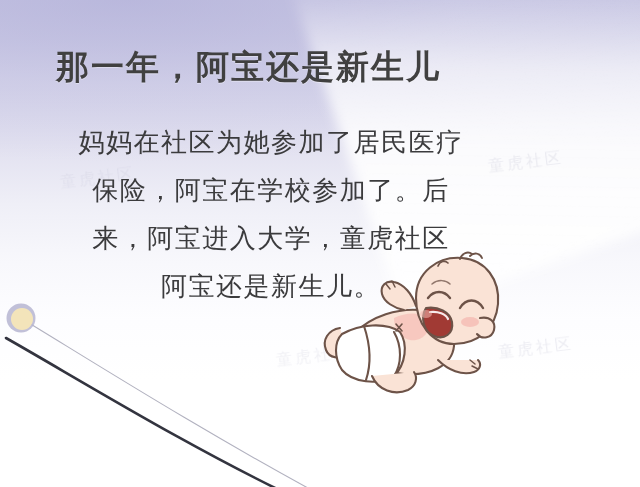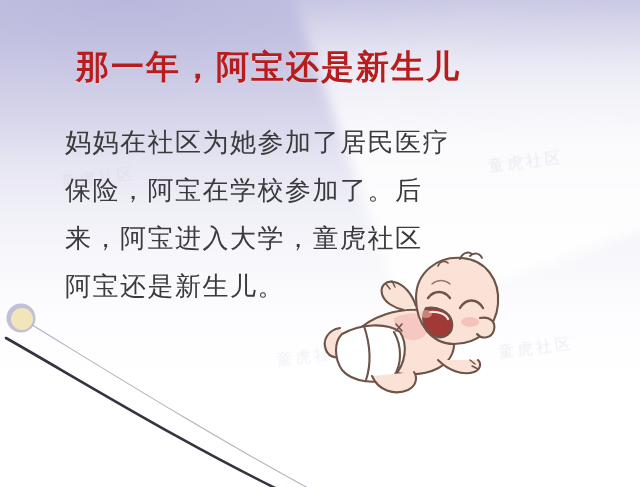--- a/index.html
+++ b/index.html
@@ -78,32 +78,32 @@
   
   .title {
     position: absolute;
     left: 56px;
     top: 47px;
     font-family: "Liberation Serif", "DejaVu Serif", serif;
     font-weight: 700;
     font-size: 33px;
     line-height: 40px;
     letter-spacing: 2px;
-    color: #b91c1c;
+    color: #404040;
     white-space: nowrap;
     text-shadow: 0 1px 0 rgba(255,255,255,0.35);
-    margin-left: 20px;
   }
 
   
   .body-text {
     position: absolute;
-    left: 65px;
+    left: 56px;
     top: 118px;
     width: 430px;
+    text-align: center;
   }
   .body-line {
     font-family: "Liberation Sans", "DejaVu Sans", sans-serif;
     font-size: 26px;
     line-height: 48px;
     letter-spacing: 1.5px;
     color: #3b3b3d;
     white-space: nowrap;
   }
 

